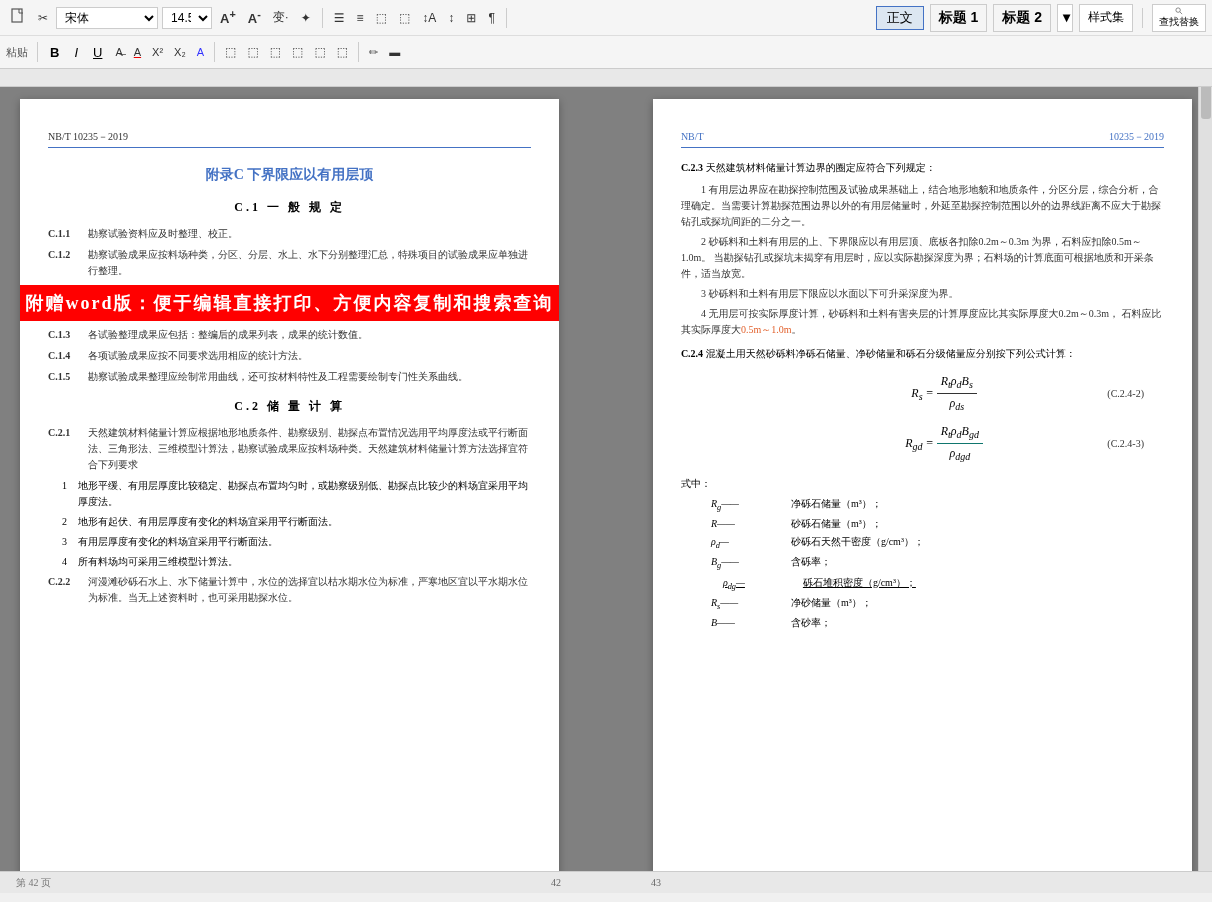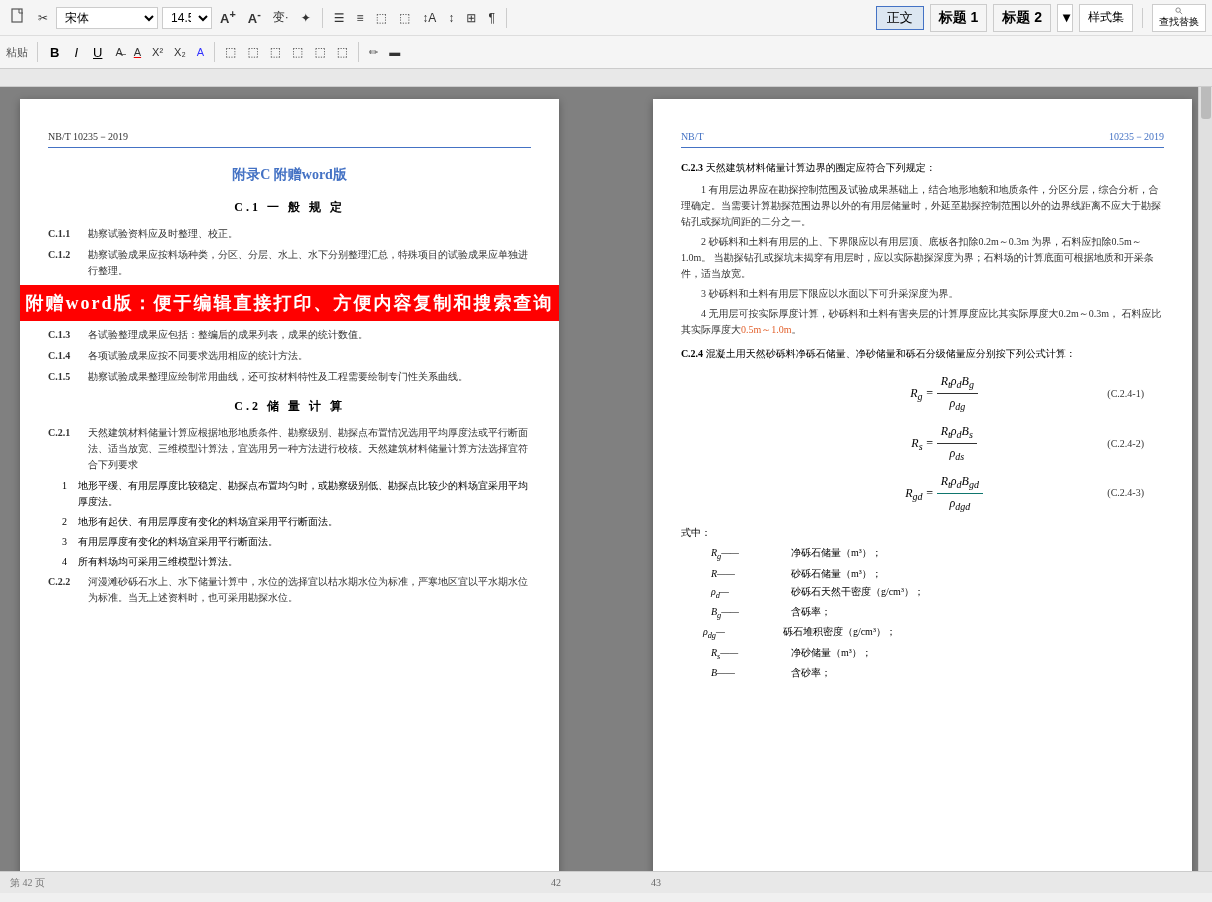--- a/index.html
+++ b/index.html
@@ -219,21 +219,21 @@
     .red-text { color: #e2622e; }
     .blue-link { color: #4472c4; }
 
     
     .status-bar {
       background: #e8e8e8;
       border-top: 1px solid #ccc;
       height: 22px;
       display: flex;
       align-items: center;
-      padding: 0 10px;
+      padding: 0 16px;
       font-size: 11px;
       color: #555;
       position: relative;
     }
     .page-number {
       position: absolute;
       left: 50%;
       transform: translateX(-50%);
     }
 
@@ -375,21 +375,21 @@
     <div style="height:100%;background:linear-gradient(to right,#e8e8e8 0%,#e8e8e8 100%);"></div>
   </div>
 
   <div class="pages-container" style="padding-top:30px;justify-content:space-between;">
 
     <div class="page">
       <div class="page-header">
         <span class="page-header-left">NB/T  10235－2019</span>
       </div>
 
-      <div class="section-title">附录C   附赠word版</div>
+      <div class="section-title">附录C   下界限应以有用层顶</div>
 
       <div class="subsection-title">C.1  一 般 规 定</div>
 
       <div class="clause">
         <span class="clause-num">C.1.1</span>
         <span class="clause-text">勘察试验资料应及时整理、校正。</span>
       </div>
 
       <div class="clause">
         <span class="clause-num">C.1.2</span>
@@ -410,21 +410,21 @@
 
       <div class="clause">
         <span class="clause-num">C.1.5</span>
         <span class="clause-text">勘察试验成果整理应绘制常用曲线，还可按材料特性及工程需要绘制专门性关系曲线。</span>
       </div>
 
       <div class="subsection-title">C.2  储 量 计 算</div>
 
       <div class="clause">
         <span class="clause-num">C.2.1</span>
-        <span class="clause-text">天然建筑材料储量计算应根据地形地质条件、勘察级别、勘探点布置情况选用平均厚度法或平行断面法、适当放宽、三维模型计算法，宜选用另一种方法进行校核。天然建筑材料储量计算方法选择宜符合下列要求</span>
+        <span class="clause-text">天然建筑材料储量计算应根据地形地质条件、勘察级别、勘探点布置情况选用平均厚度法或平行断面法、三角形法、三维模型计算法，勘察试验成果应按料场种类。天然建筑材料储量计算方法选择宜符合下列要求</span>
       </div>
 
       <div class="numbered-item">
         <span class="num-label">1</span>
         <span>地形平缓、有用层厚度比较稳定、勘探点布置均匀时，或勘察级别低、勘探点比较少的料场宜采用平均厚度法。</span>
       </div>
 
       <div class="numbered-item">
         <span class="num-label">2</span>
         <span>地形有起伏、有用层厚度有变化的料场宜采用平行断面法。</span>
@@ -466,27 +466,20 @@
         <span>4  无用层可按实际厚度计算，砂砾料和土料有害夹层的计算厚度应比其实际厚度大0.2m～0.3m，  石料应比其实际厚度大</span><span class="red-text">0.5m～1.0m</span><span>。</span>
       </div>
 
       <div style="font-size:10px;margin:8px 0 4px 0;">
         <strong>C.2.4</strong>
         <span>混凝土用天然砂砾料净砾石储量、净砂储量和砾石分级储量应分别按下列公式计算：</span>
       </div>
 
       <div style="margin: 10px 0;">
 
-        <div class="formula-line">
-          <span style="width:80px;"></span>
-          <span class="formula-center" style="font-family:'Times New Roman',serif;font-style:italic;">
-            R<sub>g</sub> = <span style="display:inline-block;vertical-align:middle;text-align:center;"><span style="display:block;border-bottom:1px solid #333;padding:0 4px;">R<sub>t</sub>ρ<sub>d</sub>B<sub>g</sub></span><span style="display:block;padding:0 4px;">ρ<sub>dg</sub></span></span>
-          </span>
-          <span class="formula-right-label">(C.2.4-1)</span>
-        </div>
 
         <div class="formula-line">
           <span style="width:80px;"></span>
           <span class="formula-center" style="font-family:'Times New Roman',serif;font-style:italic;">
             R<sub>s</sub> = <span style="display:inline-block;vertical-align:middle;text-align:center;"><span style="display:block;border-bottom:1px solid #333;padding:0 4px;">R<sub>t</sub>ρ<sub>d</sub>B<sub>s</sub></span><span style="display:block;padding:0 4px;">ρ<sub>ds</sub></span></span>
           </span>
           <span class="formula-right-label">(C.2.4-2)</span>
         </div>
 
         <div class="formula-line">
@@ -510,21 +503,21 @@
           <span class="var-desc">砂砾石储量（m³）；</span>
         </div>
         <div class="variable-def" style="margin-left:30px;">
           <span class="var-name"><em>ρ<sub>d</sub></em>—</span>
           <span class="var-desc">砂砾石天然干密度（g/cm³）；</span>
         </div>
         <div class="variable-def" style="margin-left:30px;">
           <span class="var-name"><em>B<sub>g</sub></em>——</span>
           <span class="var-desc">含砾率；</span>
         </div>
-        <div class="variable-def" style="margin-left:22px;">
+        <div class="variable-def" style="margin-left:42px;text-decoration:underline;">
           <span class="var-name"><em>ρ<sub>dg</sub></em>—</span>
           <span class="var-desc">砾石堆积密度（g/cm³）；</span>
         </div>
         <div class="variable-def" style="margin-left:30px;">
           <span class="var-name"><em>R<sub>s</sub></em>——</span>
           <span class="var-desc">净砂储量（m³）；</span>
         </div>
         <div class="variable-def" style="margin-left:30px;">
           <span class="var-name"><em>B</em>——</span>
           <span class="var-desc">含砂率；</span>

